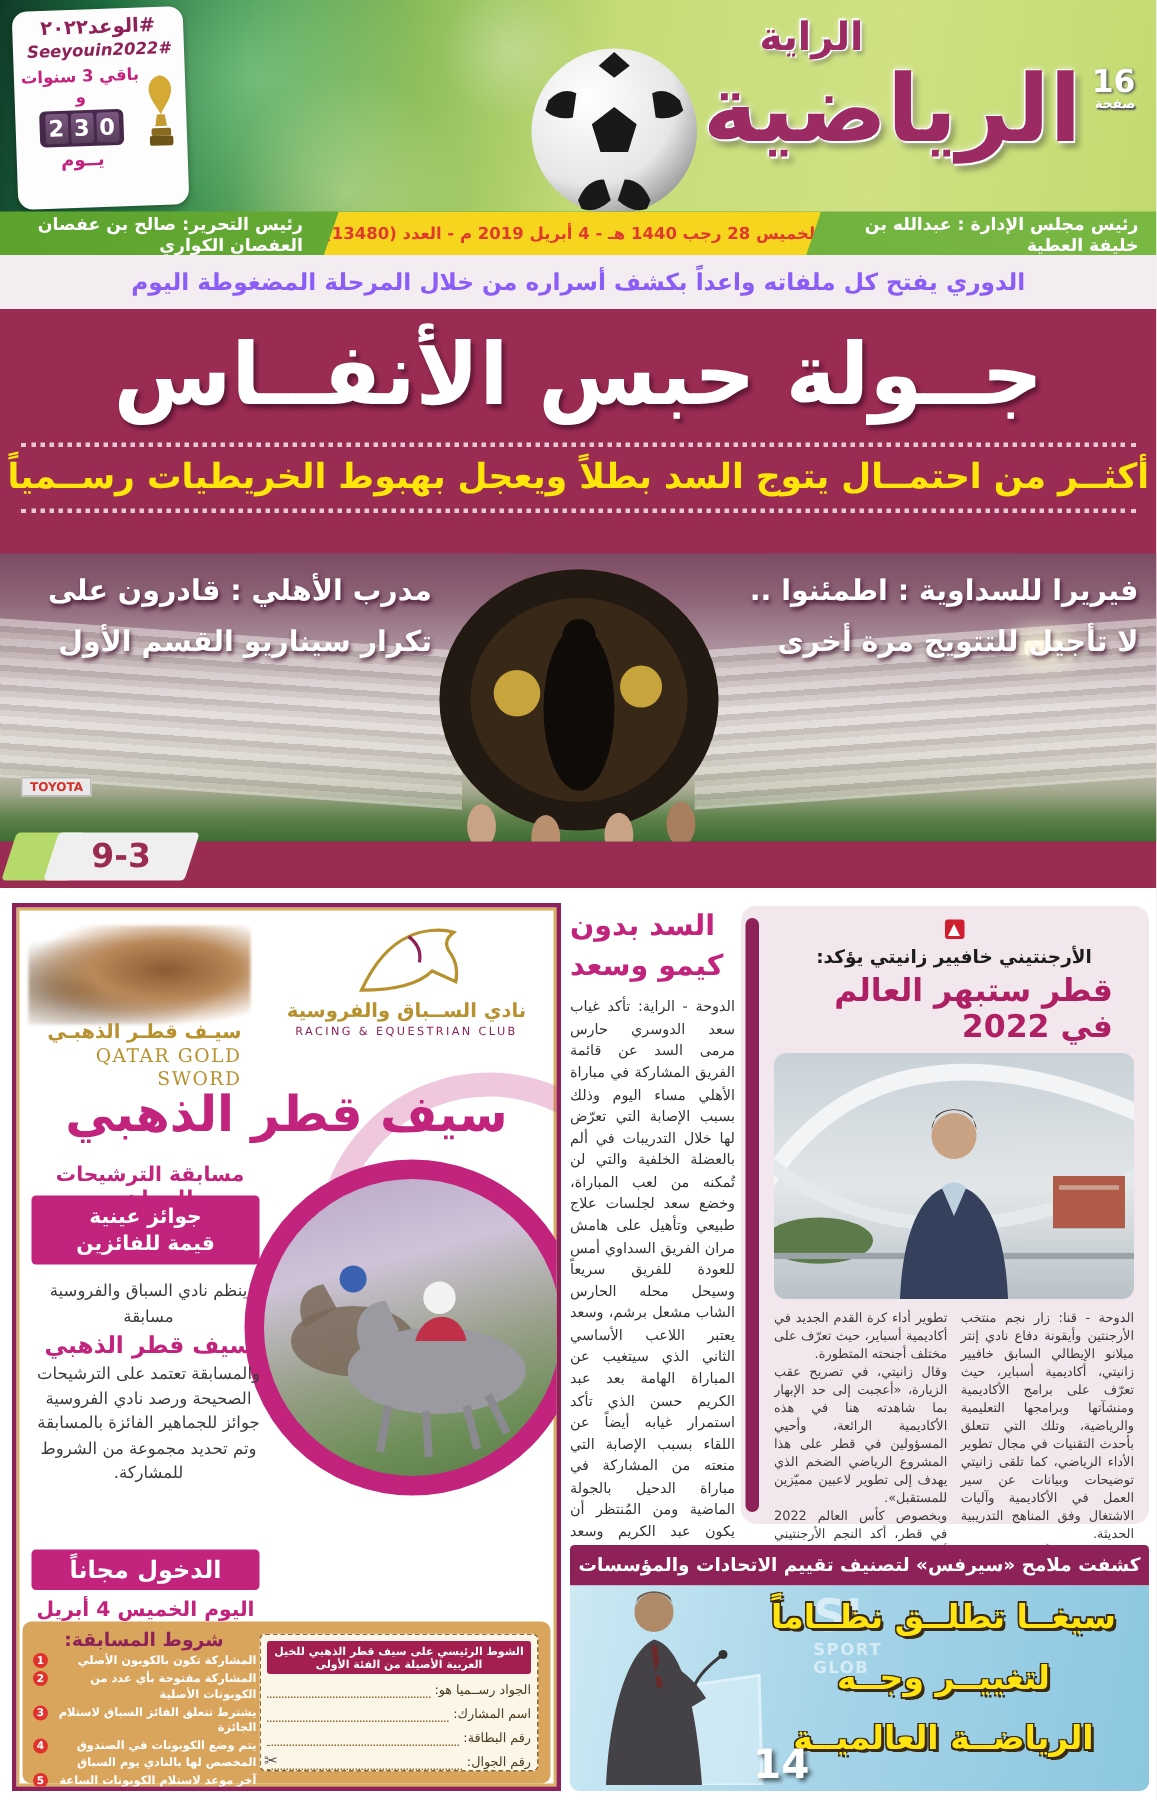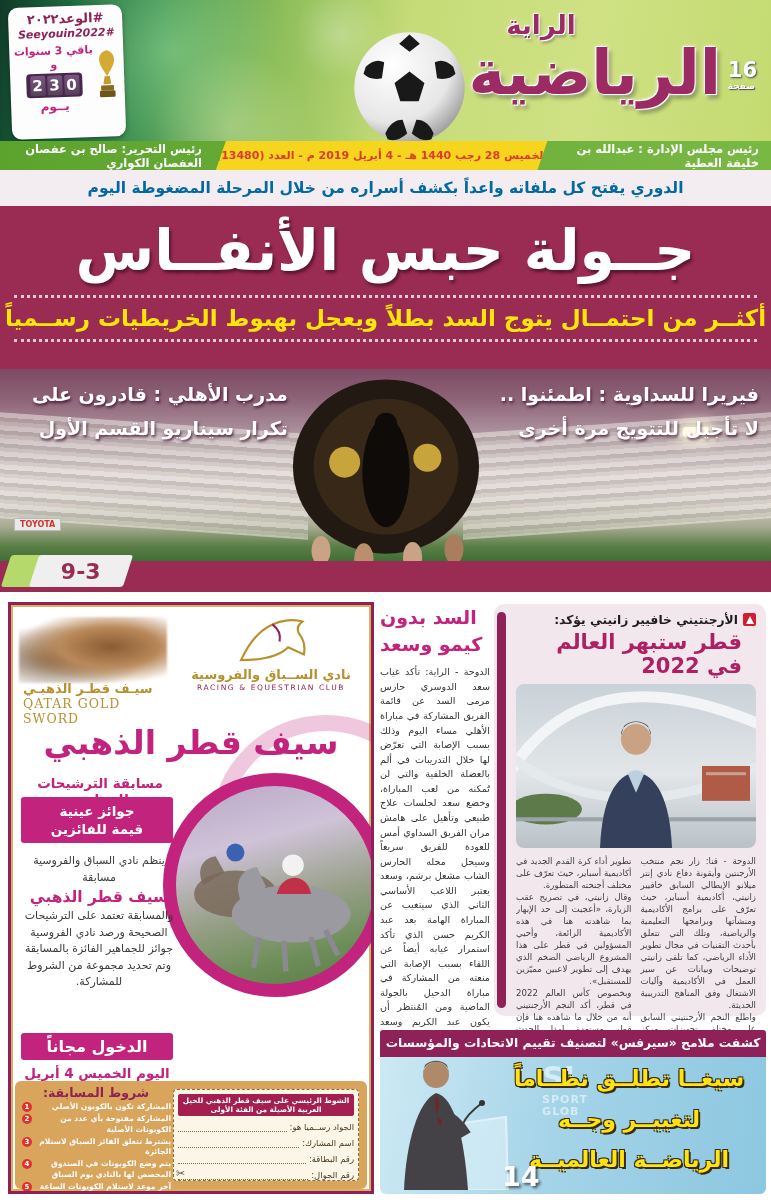--- a/index.html
+++ b/index.html
@@ -25,34 +25,34 @@
     border-radius:4px;padding:2px 3px;margin:2px auto;width:56px;}
   .cd-digit{width:15px;background:linear-gradient(#7a5580,#574059);color:#fff;font-weight:bold;
     font-size:15px;border-radius:2px;line-height:20px;}
   .cd-days{font-size:12px;}
   .ball{position:absolute;left:352px;top:30px;}
   .paper-logo{position:absolute;right:50px;top:10px;width:250px;text-align:center;color:#9c2b63;}
   .paper-logo .top-word{display:block;font-size:26px;font-weight:bold;padding-right:110px;
     text-shadow:0 0 4px #fff,1px 1px 0 #fff,-1px -1px 0 #fff,2px 3px 3px rgba(0,0,0,.35);}
   .paper-logo .main-word{display:block;font-size:62px;font-weight:bold;line-height:1.05;
     text-shadow:0 0 5px #fff,1px 1px 0 #fff,-1px -1px 0 #fff,3px 4px 4px rgba(0,0,0,.4);}
-  .pages-box{position:absolute;right:14px;top:60px;text-align:left;color:#fff;}
+  .pages-box{position:absolute;right:14px;top:44px;text-align:right;color:#fff;}
   .pages-count{font-size:21px;font-weight:bold;text-shadow:1px 1px 2px #445;line-height:1;}
   .pages-label{font-size:9px;font-weight:bold;text-shadow:1px 1px 1px #445;}
   .info-bar{position:absolute;left:0;bottom:0;width:100%;height:29px;display:flex;direction:rtl;
     background:linear-gradient(90deg,#5ca32e,#7ab844);}
   .info-seg{display:flex;align-items:center;font-weight:bold;}
   .seg-chairman{flex:0 0 29%;color:#fff;font-size:11.5px;padding-right:12px;}
   .seg-date{flex:0 0 43%;background:#f6d51f;color:#e03a2f;font-size:11px;justify-content:center;
     clip-path:polygon(3% 0,100% 0,97% 100%,0 100%);}
   .seg-editor{flex:1;color:#fff;font-size:11.5px;justify-content:flex-start;padding-right:14px;}
 
   
   .kicker-strip{position:absolute;top:170px;left:0;width:771px;height:36px;background:#f3ecf1;
-    color:#0369a1;font-weight:bold;font-size:15.5px;text-align:center;line-height:36px;}
+    color:#8b5cf6;font-weight:bold;font-size:15.5px;text-align:center;line-height:36px;}
   .lead-block{position:absolute;top:206px;left:0;width:771px;height:386px;background:#9a2b52;}
   .lead-headline{color:#fff;font-weight:bold;font-size:57px;text-align:center;line-height:1.55;
     text-shadow:2px 3px 3px rgba(40,5,25,.55);}
   .dotted-sep{height:0;border-top:3px dotted rgba(255,255,255,.75);margin:1px 14px;}
   .lead-subhead{color:#ffe60a;font-weight:bold;font-size:23px;text-align:center;padding:6px 0 7px;}
   .lead-photo{position:absolute;top:163px;left:0;width:771px;height:192px;overflow:hidden;
     background:linear-gradient(180deg,#7c4a63 0%,#8e6478 16%,#b29aa4 36%,#d8cdd0 54%,#cfc9c2 70%,#a9ab93 82%,#5c8048 92%,#3f6e35 100%);}
   .stand{position:absolute;width:40%;height:55%;top:28%;opacity:.5;
     background:repeating-linear-gradient(180deg,#f2f0ec 0 5px,#b9b4ac 5px 9px,#d9d4cc 9px 13px);}
   .stand.left{left:0;transform:skewY(4deg);}
@@ -71,21 +71,21 @@
   .pr-white{width:94px;margin-left:-18px;background:#efefef;transform:skewX(-18deg);border-radius:3px;
     display:flex;align-items:center;justify-content:center;}
   .pr-white span{transform:skewX(18deg);color:#9a2b52;font-weight:bold;font-size:22px;direction:ltr;}
 
   
   .ad-card{position:absolute;left:8px;top:602px;width:366px;height:592px;background:#fff;
     border:3px solid #8e2157;box-shadow:inset 0 0 0 2px #d9b05e;overflow:hidden;}
   .horses-blur{position:absolute;left:8px;top:12px;width:148px;height:66px;filter:blur(1px);
     background:radial-gradient(ellipse at 62% 45%,#8a5a34 0%,#b9895a 38%,rgba(255,255,255,0) 72%),
                radial-gradient(ellipse at 28% 62%,#6a4a2a 0%,rgba(255,255,255,0) 58%);}
-  .sword-logo{position:absolute;left:12px;top:76px;width:150px;text-align:left;}
+  .sword-logo{position:absolute;left:0;top:76px;width:150px;text-align:right;}
   .sword-ar{color:#b8912f;font-weight:bold;font-size:13px;}
   .sword-en{color:#b8912f;font-size:12.5px;font-family:"DejaVu Serif",serif;letter-spacing:1px;}
   .rec-logo{position:absolute;right:14px;top:8px;width:172px;text-align:center;}
   .club-ar{color:#b8912f;font-size:13px;font-weight:bold;}
   .club-en{color:#8e2157;font-size:7.5px;letter-spacing:1.6px;margin-top:1px;}
   .ad-title{position:absolute;top:118px;width:100%;text-align:center;color:#c2237c;
     font-weight:bold;font-size:33px;}
   .ad-subtitle{position:absolute;top:170px;left:10px;width:158px;text-align:center;color:#c2237c;
     font-weight:bold;font-size:13.5px;}
   .swirl{position:absolute;right:-70px;top:110px;width:230px;height:230px;border:16px solid #c2237c;
@@ -122,21 +122,21 @@
 
   
   .mid-col{position:absolute;left:380px;top:604px;width:110px;}
   .mid-title{color:#c2237c;font-weight:bold;font-size:19px;text-align:left;line-height:1.4;}
   .mid-body{margin-top:8px;font-size:9.6px;color:#333;text-align:justify;line-height:1.52;}
 
   
   .z-card{position:absolute;left:494px;top:604px;width:272px;height:412px;background:#f3e7ee;
     border-radius:10px;padding:9px 10px 8px 22px;}
   .z-bar{position:absolute;left:3px;top:8px;bottom:8px;width:9px;background:#8e2157;border-radius:5px;}
-  .z-head{display:flex;direction:rtl;align-items:flex-start;gap:5px;}
+  .z-head{display:flex;direction:rtl;align-items:center;gap:5px;flex-direction:column;}
   .raya-icon{width:13px;height:13px;background:#cf1f2f;border-radius:2px;display:flex;
     align-items:flex-end;justify-content:center;flex:0 0 13px;}
   .raya-icon i{display:block;width:0;height:0;border-left:4px solid transparent;
     border-right:4px solid transparent;border-bottom:8px solid #fff;margin-bottom:2px;}
   .z-kicker{font-size:12.3px;font-weight:bold;color:#1c1c1c;}
   .z-title{color:#ae1f63;font-weight:bold;font-size:21px;text-align:right;padding:3px 14px 0 0;}
   .z-photo{margin-top:6px;height:164px;border-radius:8px;position:relative;overflow:hidden;
     background:linear-gradient(180deg,#c9d2d8 0%,#e2e6e8 55%,#b9c2c8 100%);}
   .z-body{margin-top:7px;columns:2;column-gap:9px;font-size:8.6px;line-height:1.4;color:#3c3c3c;
     text-align:justify;white-space:pre-line;height:188px;overflow:hidden;}

